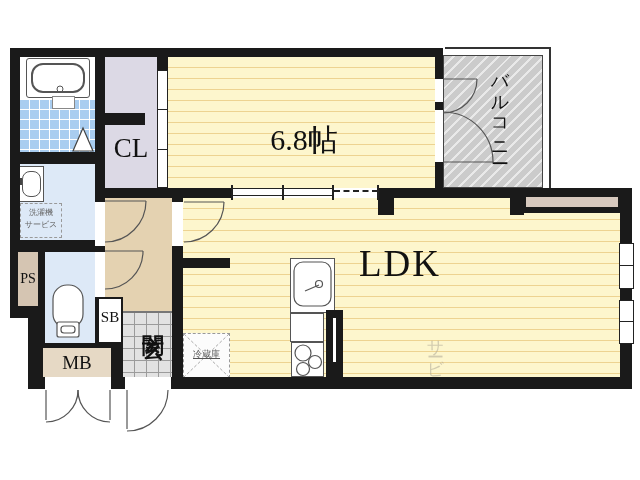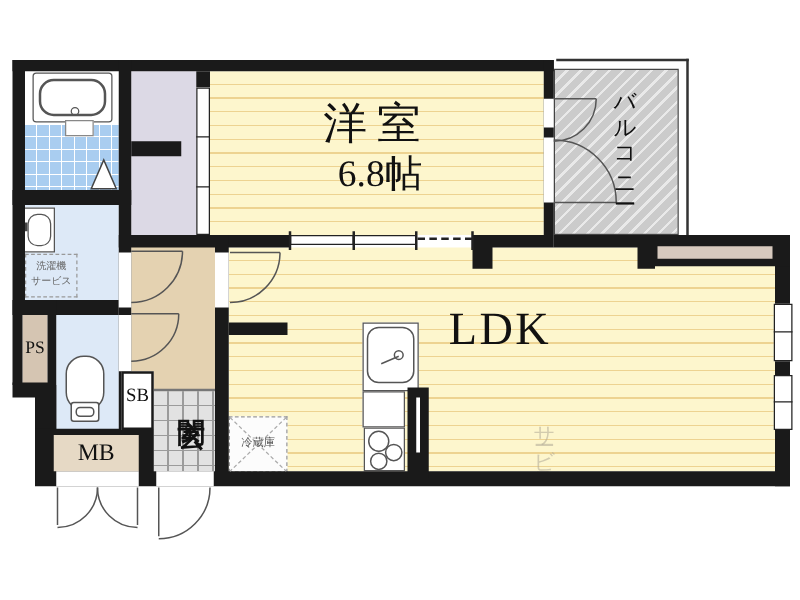--- a/index.html
+++ b/index.html
@@ -153,36 +153,36 @@
       <circle cx="315" cy="362" r="6.5"></circle>
       <circle cx="303" cy="369" r="6.5"></circle>
     </g>
 
     <g stroke="#aaa" stroke-width="1" stroke-dasharray="3,2">
       <line x1="184" y1="334" x2="229" y2="377"></line>
       <line x1="229" y1="334" x2="184" y2="377"></line>
     </g>
   </svg>
 
-  <div class="a lbl" style="left:168px;top:78px;width:267px;height:42px;font-size:35px;letter-spacing:8px;z-index:11;">洋室</div>
   <div class="a lbl" style="left:168px;top:122px;width:272px;height:36px;font-size:30px;z-index:11;">6.8帖</div>
 
   <div class="a lbl" style="left:300px;top:244px;width:200px;height:40px;font-size:37px;letter-spacing:2px;z-index:11;text-align:center;">LDK</div>
 
   <div class="a vert" style="left:488px;top:60px;height:130px;font-size:18px;letter-spacing:3px;z-index:11;">バルコニー</div>
 
+  <div class="a lbl" style="left:105px;top:132px;width:52px;height:32px;font-size:27px;z-index:11;">CL</div>
 
   <div class="a vert" style="left:138px;top:318px;height:58px;font-size:22px;font-weight:bold;z-index:11;">玄関</div>
 
   <div class="a lbl" style="left:97px;top:308px;width:26px;height:20px;font-size:15px;z-index:11;">SB</div>
 
   <div class="a lbl" style="left:43px;top:351px;width:68px;height:24px;font-size:19px;z-index:11;">MB</div>
 
   <div class="a lbl" style="left:16px;top:270px;width:24px;height:18px;font-size:14px;z-index:11;">PS</div>
 
   <div class="a" style="left:20px;top:207px;width:42px;height:30px;text-align:center;font-size:8px;line-height:12px;color:#666;font-family:Liberation Sans, sans-serif;z-index:11;">
     <div>洗濯機</div>
     <div>サービス</div>
   </div>
 
-  <div class="a lbl" style="left:183px;top:349px;width:47px;height:12px;font-size:9px;color:#555;font-family:'Liberation Sans','DejaVu Sans',sans-serif;z-index:11;">冷蔵庫</div>
+  <div class="a lbl" style="left:183px;top:349px;width:47px;height:12px;font-size:9px;color:#555;font-family:'Liberation Sans','DejaVu Sans',sans-serif;z-index:11;text-decoration:underline;">冷蔵庫</div>
 
 </div>
 
 </body></html>

